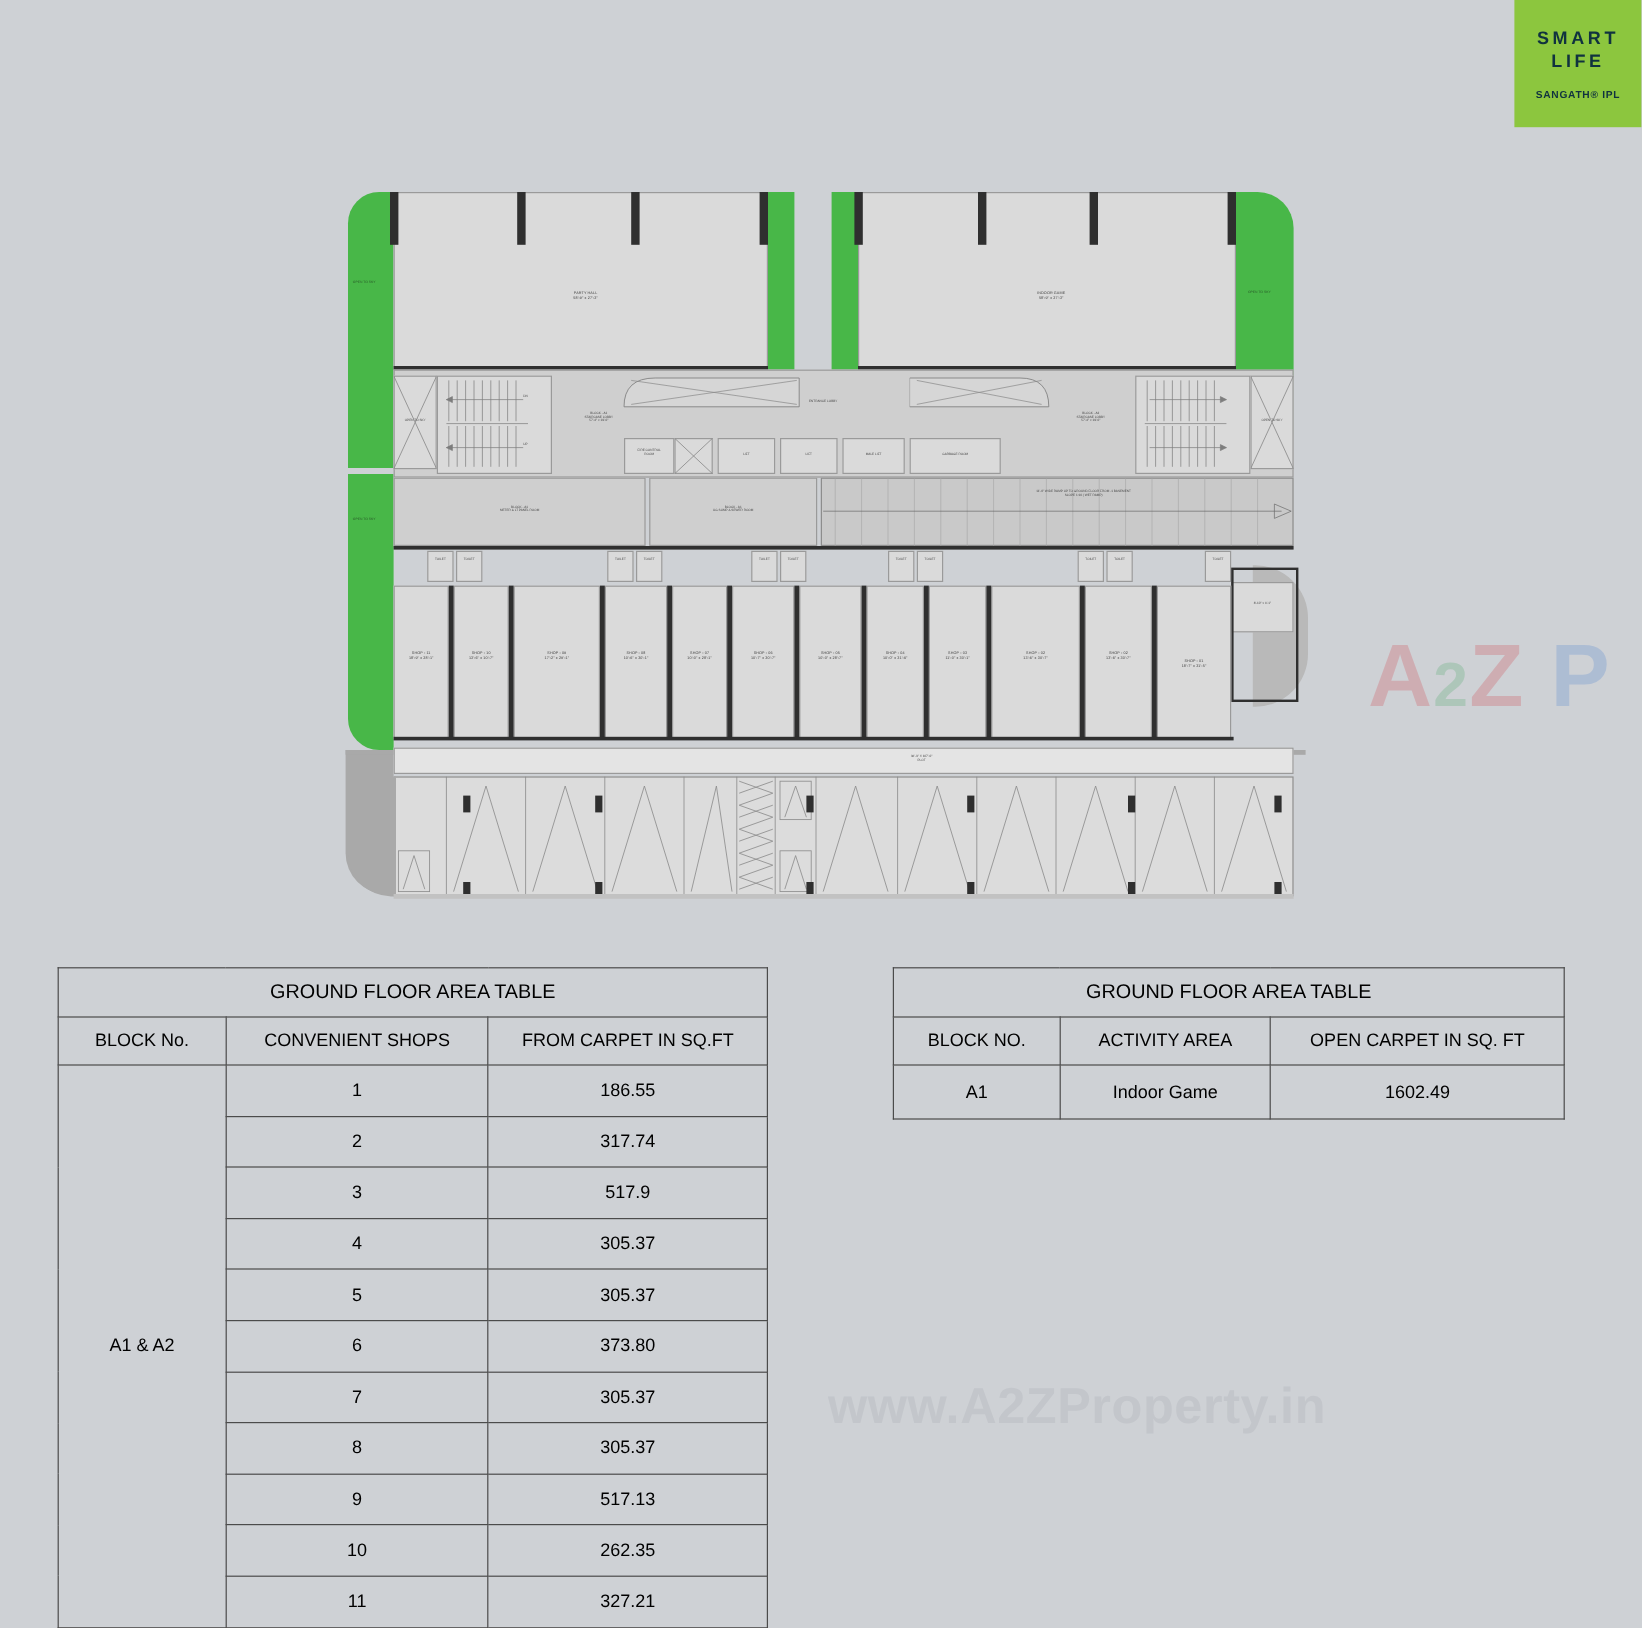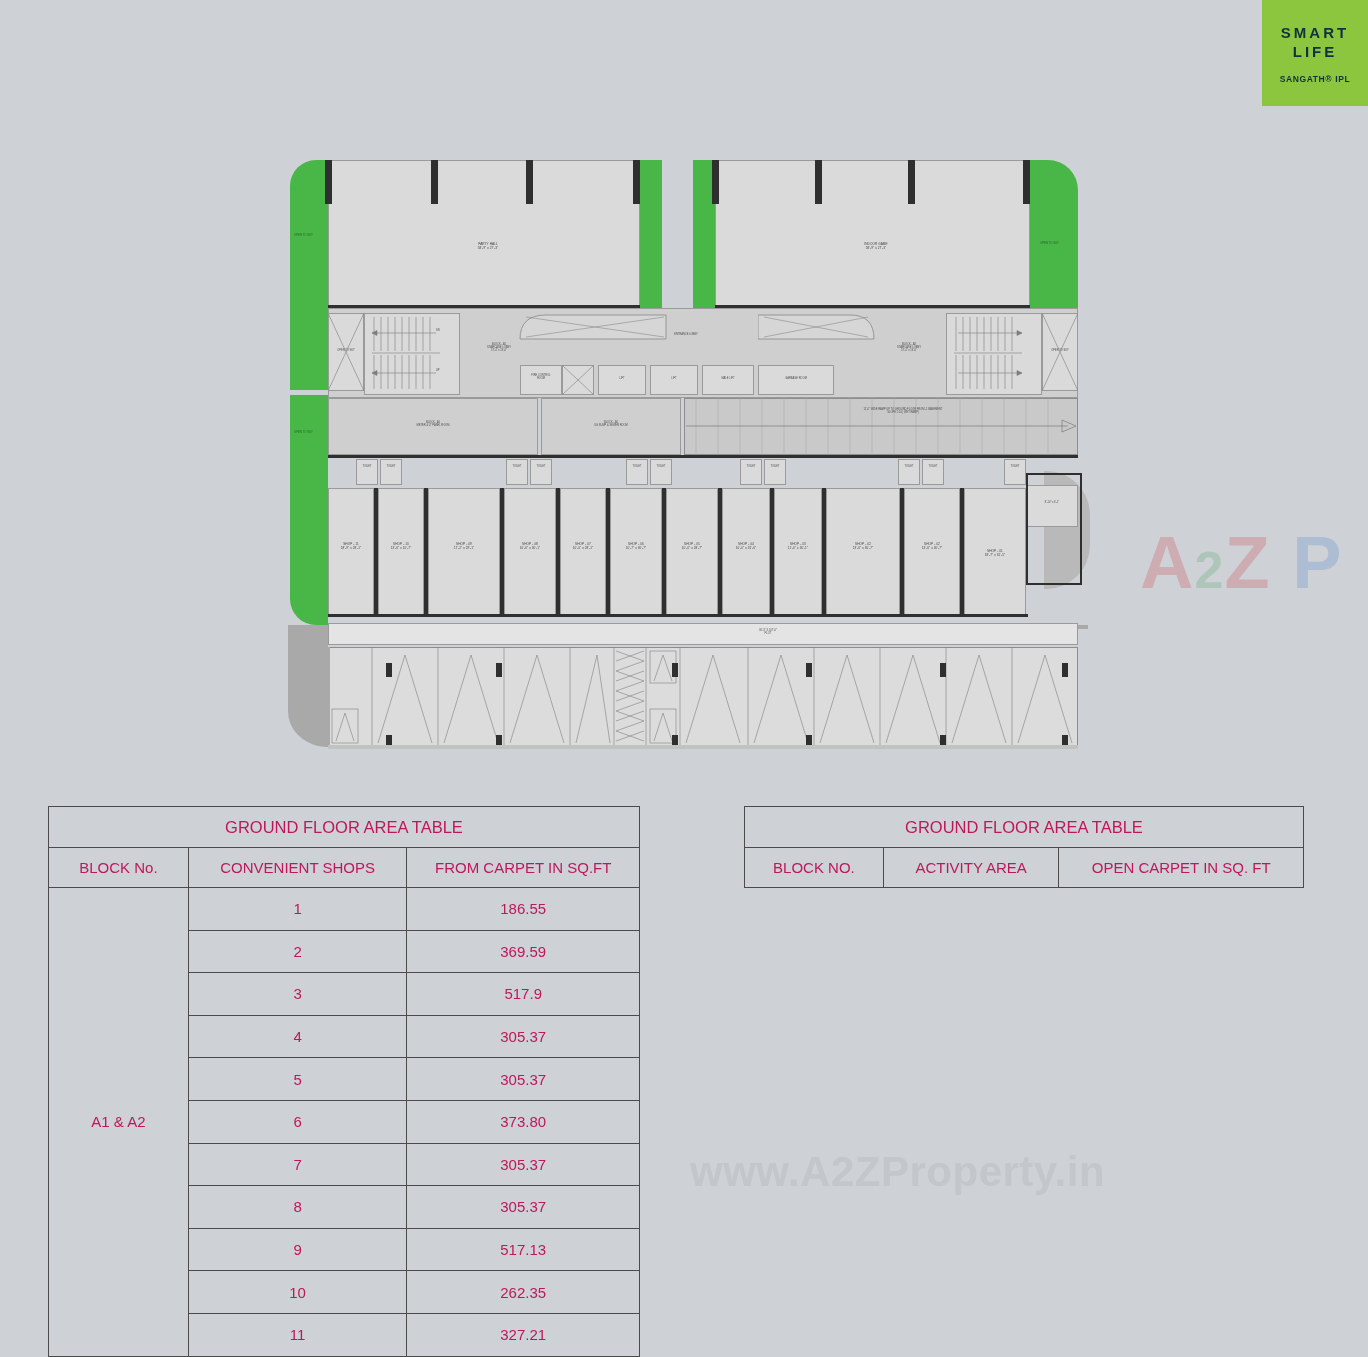--- a/index.html
+++ b/index.html
@@ -31,21 +31,21 @@
   .roomd{position:absolute;background:#cfcfcf;border:1px solid #9a9a9a;box-sizing:border-box;}
   .wall{position:absolute;background:#2f2f2f;}
   .green{position:absolute;background:#48b748;}
   .lbl{position:absolute;font-size:3.1px;line-height:3.7px;text-align:center;color:#3e3e3e;
        white-space:pre;letter-spacing:.1px;}
   .lbl2{position:absolute;font-size:2.6px;line-height:3.2px;text-align:center;color:#4a4a4a;white-space:pre;}
   .vlbl{position:absolute;font-size:2.8px;color:#2a5d2a;white-space:nowrap;}
 
   
   table{border-collapse:collapse;position:absolute;background:#ced1d5;}
-  table td,table th{border:1px solid #4b4b4b;font-weight:normal;color:#be185d;}
+  table td,table th{border:1px solid #4b4b4b;font-weight:normal;color:#000000;}
   #tbl-shops{left:48px;top:806px;width:592px;}
   #tbl-shops .title{height:38px;font-size:16.5px;text-align:center;}
   #tbl-shops .hd{height:37px;font-size:15px;text-align:center;}
   #tbl-shops td.num,#tbl-shops td.area{height:39.6px;font-size:15px;text-align:center;}
   #tbl-shops td.block{font-size:15px;text-align:center;vertical-align:middle;}
   #tbl-shops col.c1{width:140px;} #tbl-shops col.c2{width:219px;} #tbl-shops col.c3{width:233px;}
 
   #tbl-act{left:744px;top:806px;width:560px;}
   #tbl-act .title{height:38px;font-size:16.5px;text-align:center;}
   #tbl-act .hd{height:37px;font-size:15px;text-align:center;}
@@ -404,21 +404,21 @@
       <td class="hd">CONVENIENT SHOPS</td>
       <td class="hd">FROM CARPET IN SQ.FT</td>
     </tr>
     <tr>
       <td class="block" rowspan="11">A1 &amp; A2</td>
       <td class="num">1</td>
       <td class="area">186.55</td>
     </tr>
     <tr>
       <td class="num">2</td>
-      <td class="area">369.59</td>
+      <td class="area">317.74</td>
     </tr>
     <tr>
       <td class="num">3</td>
       <td class="area">517.9</td>
     </tr>
     <tr>
       <td class="num">4</td>
       <td class="area">305.37</td>
     </tr>
     <tr>
@@ -460,14 +460,19 @@
     </colgroup>
   <tbody>
     <tr>
       <td class="title" colspan="3">GROUND FLOOR AREA TABLE</td>
     </tr>
     <tr>
       <td class="hd">BLOCK NO.</td>
       <td class="hd">ACTIVITY AREA</td>
       <td class="hd">OPEN CARPET IN SQ. FT</td>
     </tr>
+    <tr>
+      <td>A1</td>
+      <td>Indoor Game</td>
+      <td>1602.49</td>
+    </tr>
   </tbody>
 </table>
 
 </body></html>

